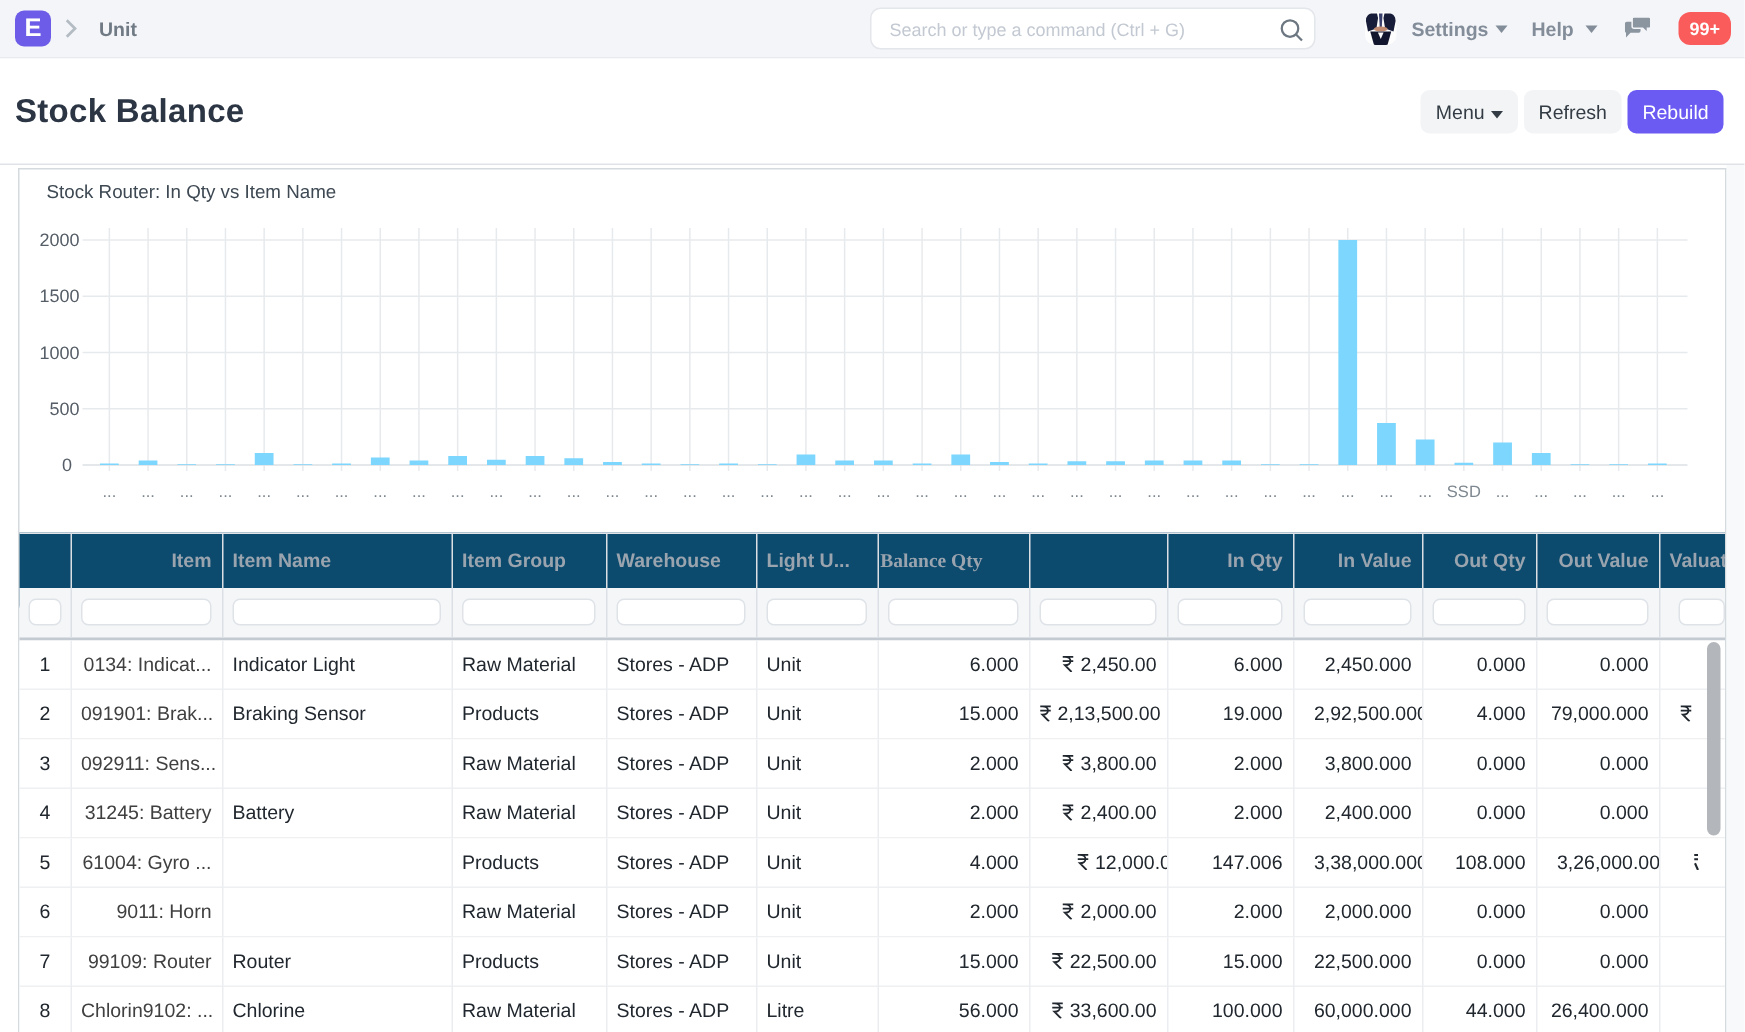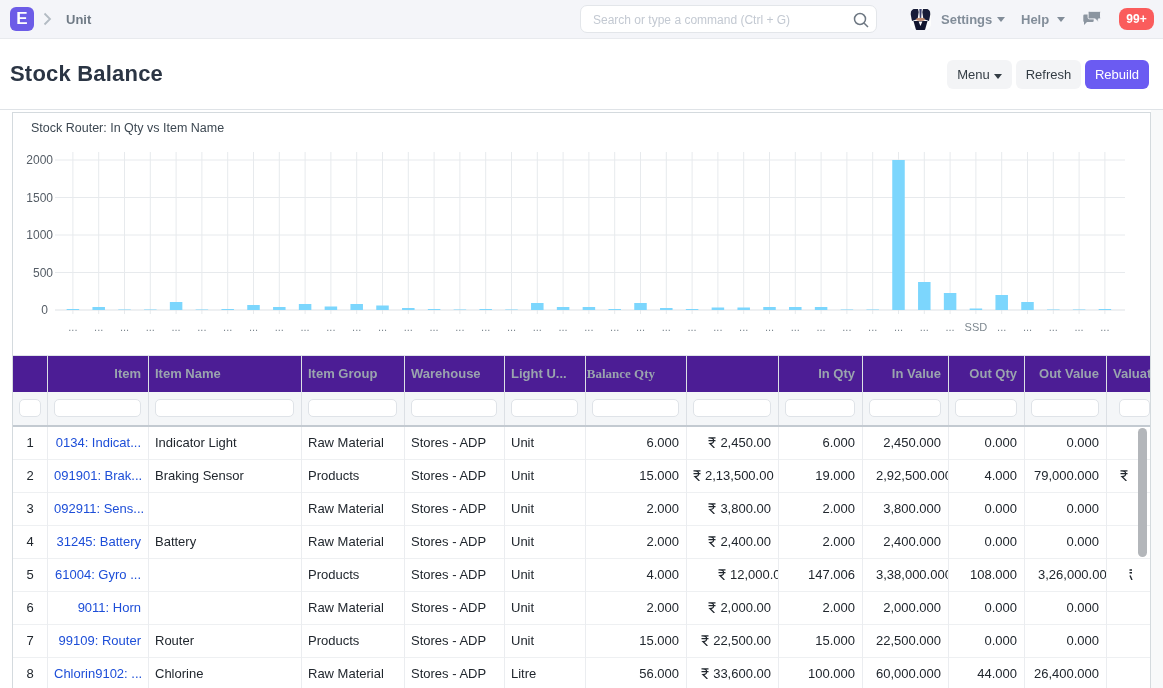--- a/index.html
+++ b/index.html
@@ -46,41 +46,41 @@
 
 #container { position:absolute; left:12px; top:112px; width:1139px; height:576px;
   border:1px solid #d4dade; border-bottom:none; background:#fff; }
 
 
 #chart-title { position:absolute; left:31px; top:121px; font-size:12.5px; color:#3d4852; }
 #chart { position:absolute; left:13px; top:113px; }
 
 
 #thead { position:absolute; left:13px; top:355px; width:1137px; height:50px;
-  background:#4c1d95; border-top:1px solid #e0e4e8; border-bottom:1px solid #dce0e5; }
+  background:#0c4a6e; border-top:1px solid #e0e4e8; border-bottom:1px solid #dce0e5; }
 #tfilter { position:absolute; left:13px; top:392px; width:1137px; height:35px;
   background:#f4f6f8; border-bottom:2px solid #c3cad1; }
 .hcell { position:absolute; top:0; height:35px; line-height:35px; font-size:13px;
   font-weight:700; color:#9aa4ae; padding:0 7px; overflow:hidden; white-space:nowrap; }
 .hborder { position:absolute; top:0; width:1px; height:36px; background:#dce0e5; }
 .fin { position:absolute; top:7px; height:18px; background:#fff;
   border:1px solid #dfe3e8; border-radius:5px; }
 .fborder { position:absolute; top:0; width:1px; height:33px; background:#dce0e5; }
 .row { position:absolute; left:13px; width:1137px; height:33px; background:#fff;
   border-bottom:1px solid #eef0f2; }
 .cell { position:absolute; top:0; height:32px; line-height:32px; font-size:13px;
   color:#21272e; padding:0 7px; overflow:hidden; white-space:nowrap; }
 .r { text-align:right; }
 .clipL { text-align:left; padding-left:14px; }
 .c { text-align:center; }
 .cborder { position:absolute; top:0; width:1px; height:33px; background:#ebedf0; }
 #scrollthumb { position:absolute; left:1138px; top:428px; width:9px; height:129px;
   background:#b3b6ba; border-radius:5px; }
 .rupee { display:inline-block; vertical-align:-1px; margin-right:4px; }
-.itemcode { color:#1d4ed8; }
+.itemcode { color:#404040; }
 </style>
 </head>
 <body>
 
 <div id="navbar"></div>
 <div id="logo">E</div>
 <svg id="crumb-chev" width="14" height="16" viewBox="0 0 14 16">
   <path d="M4.5 2.5 L10 8 L4.5 13.5" fill="none" stroke="#b3bbc3" stroke-width="1.8"></path>
 </svg>
 <div id="crumb">Unit</div>

